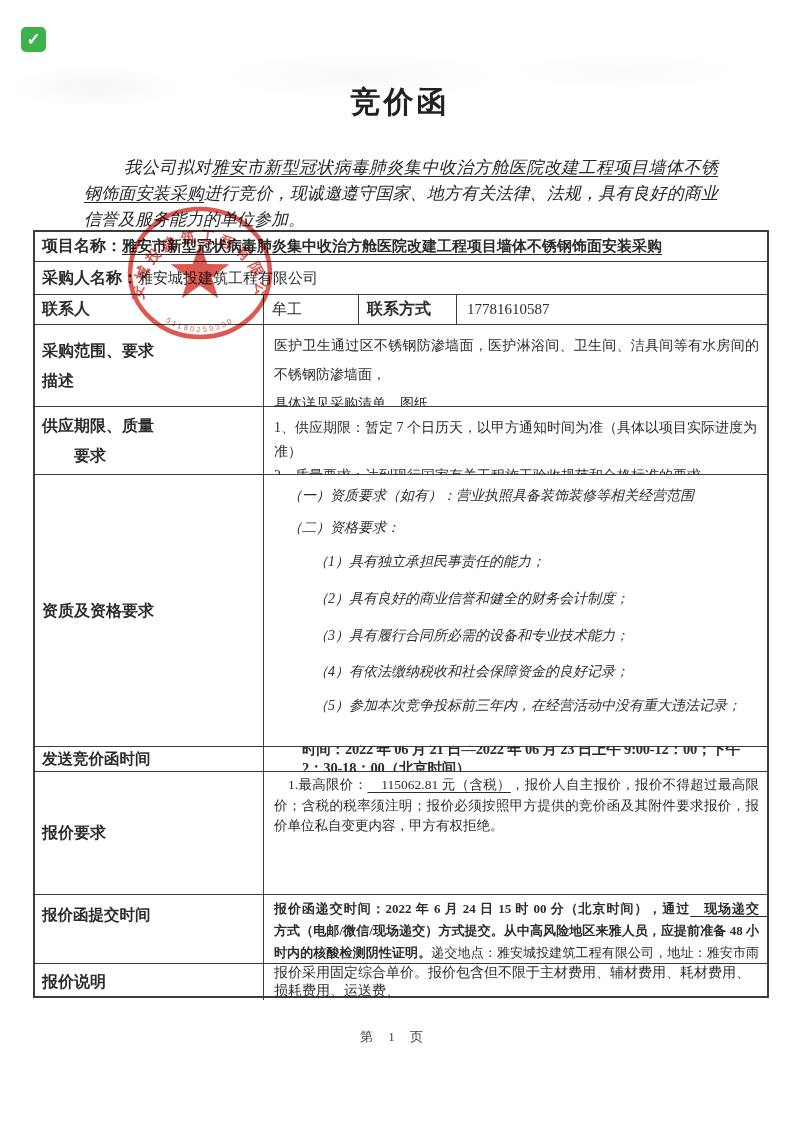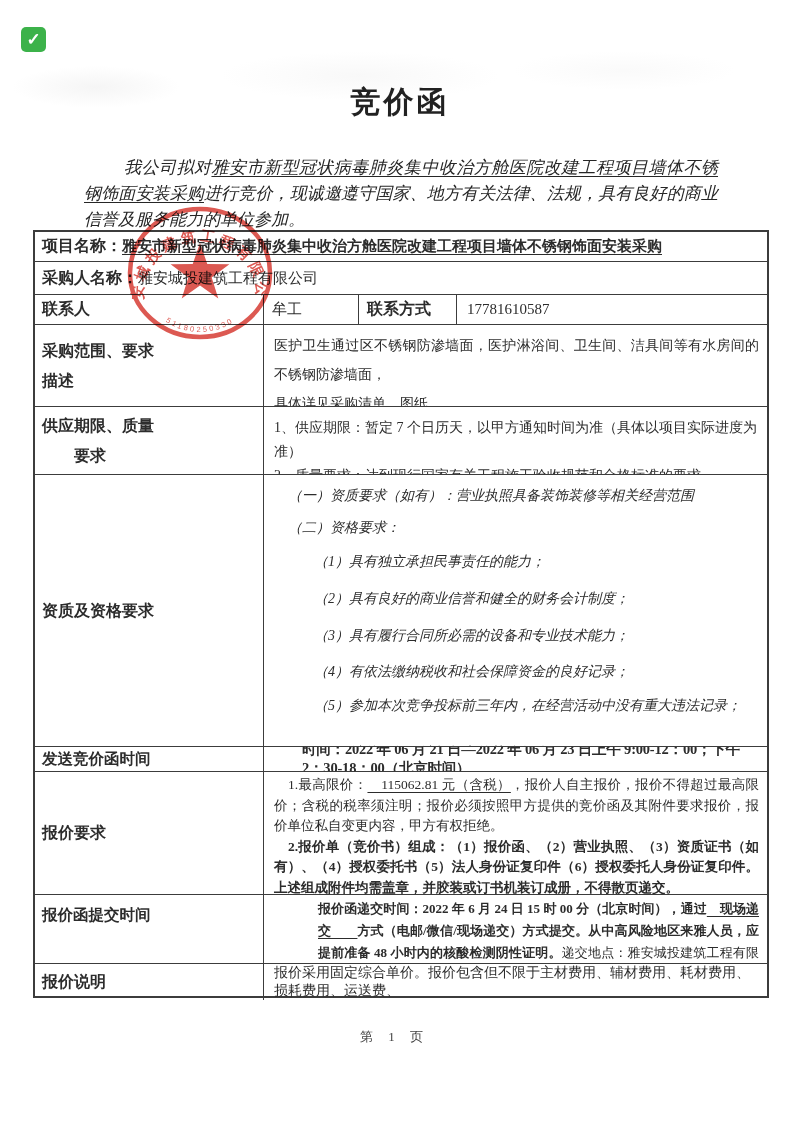--- a/index.html
+++ b/index.html
@@ -66,21 +66,21 @@
   .r6{height:272px;}
   .r6 .val{padding-top:2px;}
   .q-item{line-height:19px;font-style:italic;}
   .q-h{margin:9px 0 0 14px;}
   .q-n{margin:15px 0 0 40px;}
   .r7{height:25px;gap:28px;}
   .r7 .val{font-weight:bold;font-size:14.5px;letter-spacing:-0.2px;}
   .r8{height:123px;font-size:13.5px;}
   .r8 .val{line-height:20.5px;padding-top:3px;text-align:justify;}
   .r8 p{margin:0;text-indent:14px;}
-  .r9{height:69px;font-size:13px;gap:44px;}
+  .r9{height:69px;font-size:13px;}
   .r9 .val{line-height:22px;padding-top:3px;text-align:justify;}
   .r10{height:36px;}
   .r10 .val{display:flex;align-items:center;font-size:14px;}
   .page-footer{
     position:absolute;left:0;top:1028px;width:789px;text-align:center;
     font-size:13px;letter-spacing:6px;color:#444;
   }
   
   .stamp{
     position:absolute;left:124px;top:203px;width:152px;height:140px;
@@ -152,21 +152,20 @@
 
   <div class="trow r7">
     <div class="cell lab" style="font-size:15.5px">发送竞价函时间</div>
     <div class="cell val vcenter">时间：2022 年 06 月 21 日—2022 年 06 月 23 日上午 9:00-12：00；下午 2：30-18：00（北京时间）。</div>
   </div>
 
   <div class="trow r8">
     <div class="cell lab">报价要求</div>
     <div class="cell val">
       <p><span>1.最高限价：</span><span class="u">　115062.81 元（含税）</span><span>，报价人自主报价，报价不得超过最高限价；含税的税率须注明；报价必须按照甲方提供的竞价函及其附件要求报价，报价单位私自变更内容，甲方有权拒绝。</span></p>
-      <p class="bold">2.报价单（竞价书）组成：（1）报价函、（2）营业执照、（3）资质证书（如有）、（4）授权委托书（5）法人身份证复印件（6）授权委托人身份证复印件。上述组成附件均需盖章，并胶装或订书机装订成册，不得散页递交。</p>
     </div>
   </div>
 
   <div class="trow r9">
     <div class="cell lab top" style="font-size:15.5px">报价函提交时间</div>
     <div class="cell val">
       <span class="bold">报价函递交时间：2022 年 6 月 24 日 15 时 00 分（北京时间），通过</span><span class="bold u">　现场递交　　</span><span class="bold">方式（电邮/微信/现场递交）方式提交。从中高风险地区来雅人员，应提前准备 48 小时内的核酸检测阴性证明。</span><span>递交地点：雅安城投建筑工程有限公司，地址：雅安市雨城区和兴街 1 号。</span>
     </div>
   </div>
 

